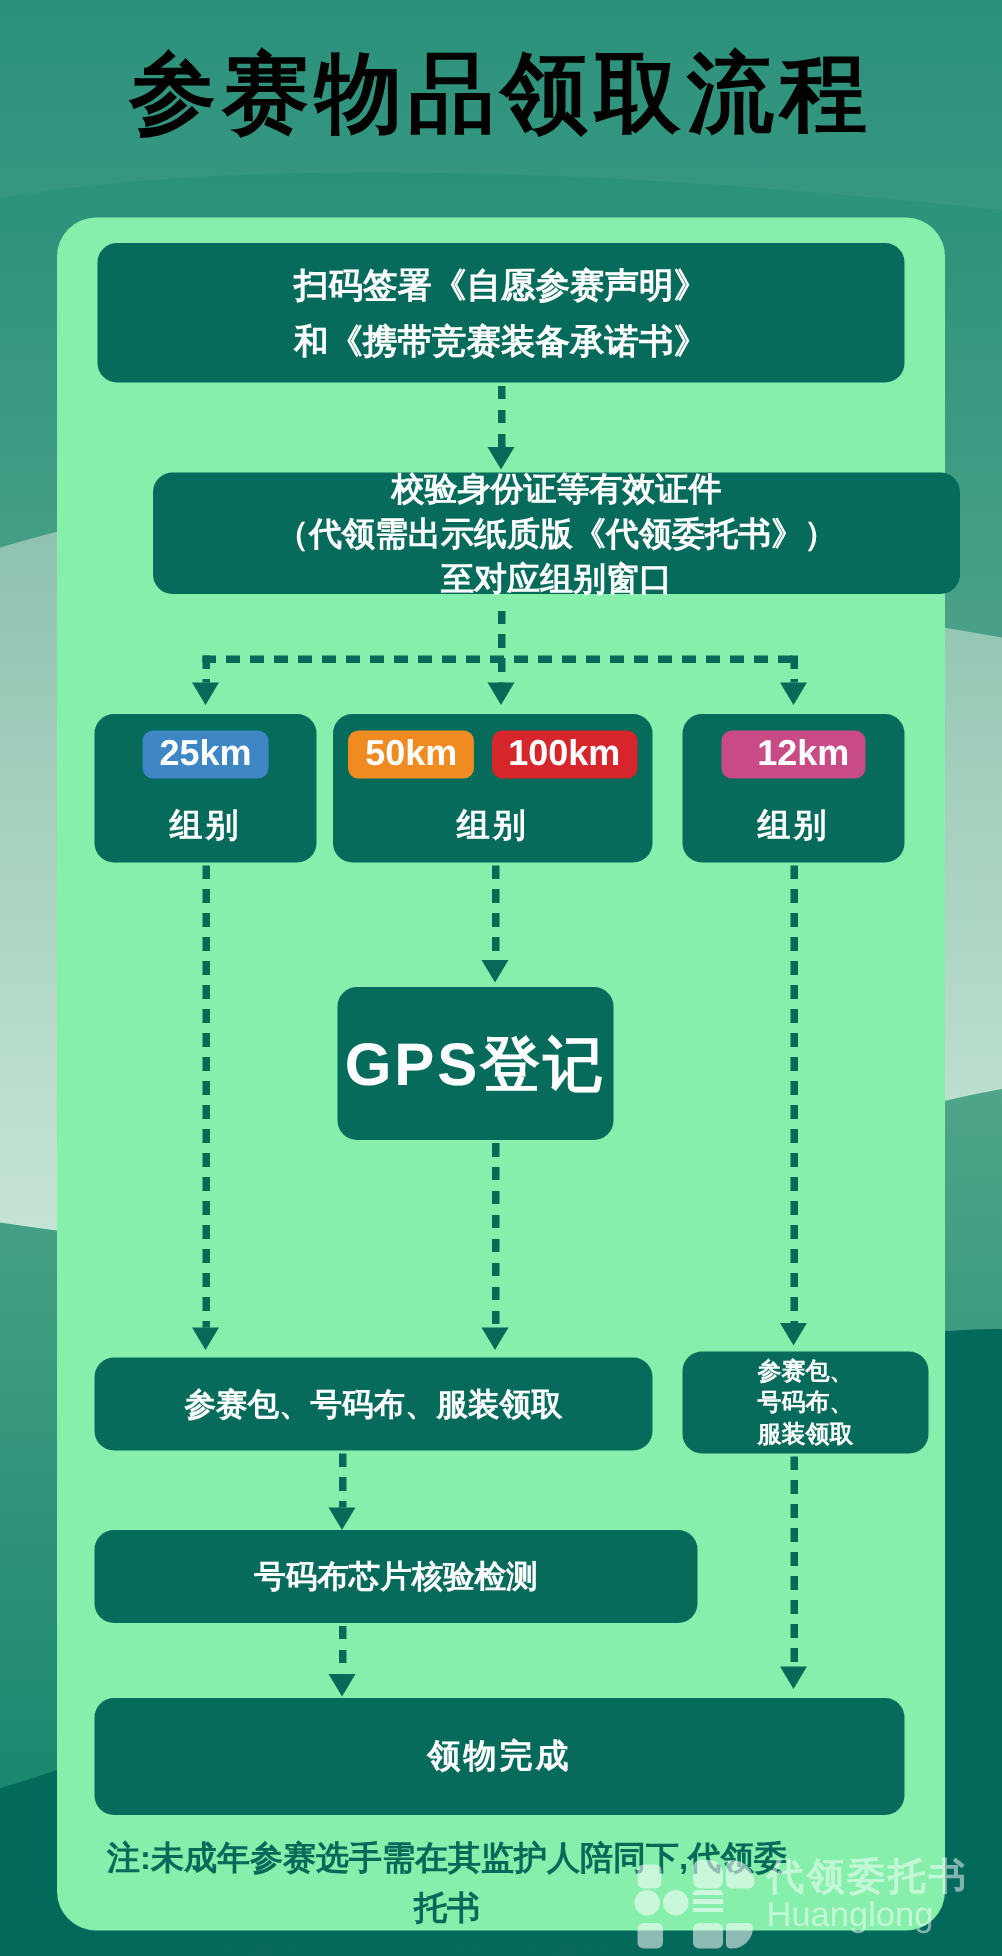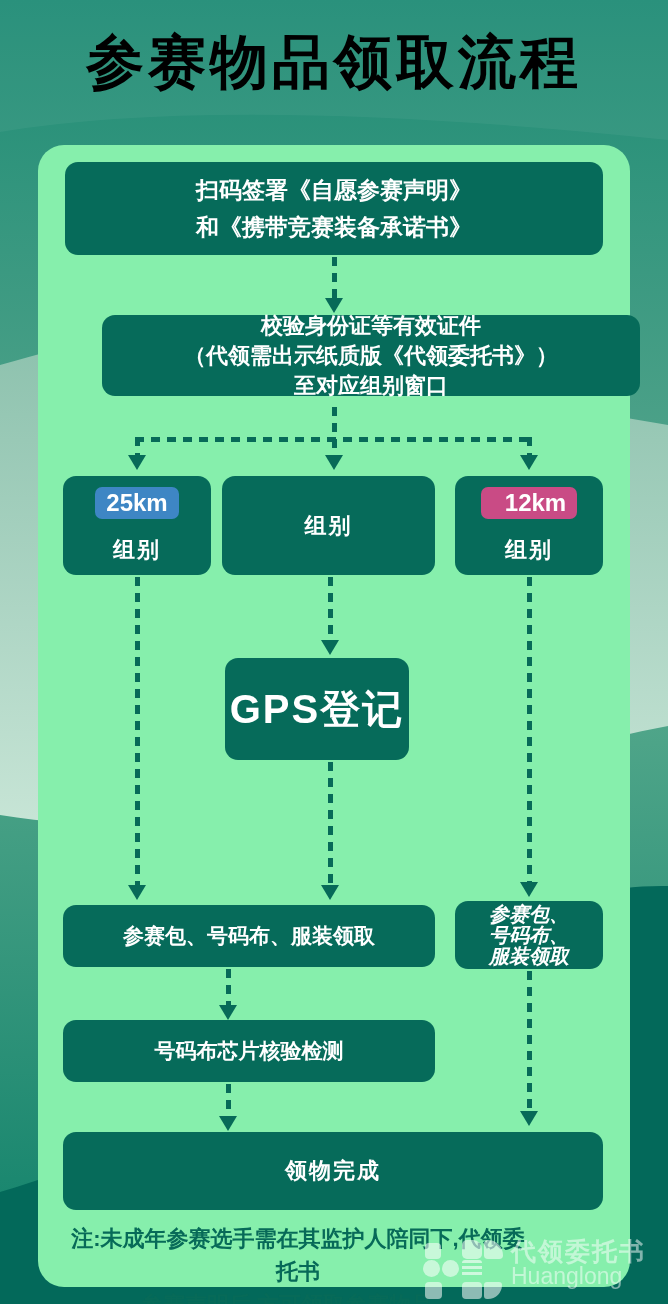--- a/index.html
+++ b/index.html
@@ -36,22 +36,22 @@
   .badge-row { display:flex; gap:12px; margin-bottom:16px; }
   .badge {
     display:inline-block; border-radius:7px; padding:2px 11px;
     font-size:24px; font-weight:700; color:#fff; line-height:28px;
   }
   .group-label { font-size:22px; letter-spacing:2px; }
 
   .gps-box { left:187px; top:513px; width:184px; height:102px; font-size:40px; letter-spacing:2px; }
 
   .wide-box   { left:25px;  top:760px; width:372px; height:62px; font-size:21px; }
-  .narrow-box { left:417px; top:756px; width:148px; height:68px; font-size:20px; line-height:21px;font-style:italic; }
-  .chip-box   { left:25px;  top:875px; width:372px; height:62px; font-size:21px;justify-content:center; }
+  .narrow-box { left:417px; top:756px; width:164px; height:68px; font-size:16px; line-height:21px; }
+  .chip-box   { left:25px;  top:875px; width:402px; height:62px; font-size:21px;justify-content:center; }
   .final-box  { left:25px;  top:987px; width:540px; height:78px; font-size:22px; letter-spacing:2px; }
 
   .vdash { position:absolute; width:5px;
     background:repeating-linear-gradient(180deg,#076A58 0 9px, rgba(0,0,0,0) 9px 16px); }
   .hdash { position:absolute; height:5px;
     background:repeating-linear-gradient(90deg,#076A58 0 9px, rgba(0,0,0,0) 9px 16px); }
   .ahead { position:absolute; width:0; height:0;
     border-left:9px solid transparent; border-right:9px solid transparent;
     border-top:15px solid #076A58; }
 
@@ -132,20 +132,24 @@
     <div class="ahead" style="left:287px; top:310px;"></div>
     <div class="ahead" style="left:482px; top:310px;"></div>
 
     <div class="gbox group-box group-a">
       <div class="badge-row">
         <span class="badge" style="background-color: rgb(62, 134, 196);">25km</span>
       </div>
       <div class="group-label">组别</div>
     </div>
     <div class="gbox group-box group-b">
+      <div class="badge-row">
+        <span class="badge" style="background-color: rgb(240, 139, 33);">50km</span>
+        <span class="badge" style="background-color: rgb(214, 37, 43);">100km</span>
+      </div>
       <div class="group-label">组别</div>
     </div>
     <div class="gbox group-box group-c">
       <div class="badge-row">
         <span class="badge" style="background-color: rgb(201, 75, 133); padding-left: 24px;">12km</span>
       </div>
       <div class="group-label">组别</div>
     </div>
 
     <div class="vdash" style="left:97px; top:432px; height:308px;"></div>

